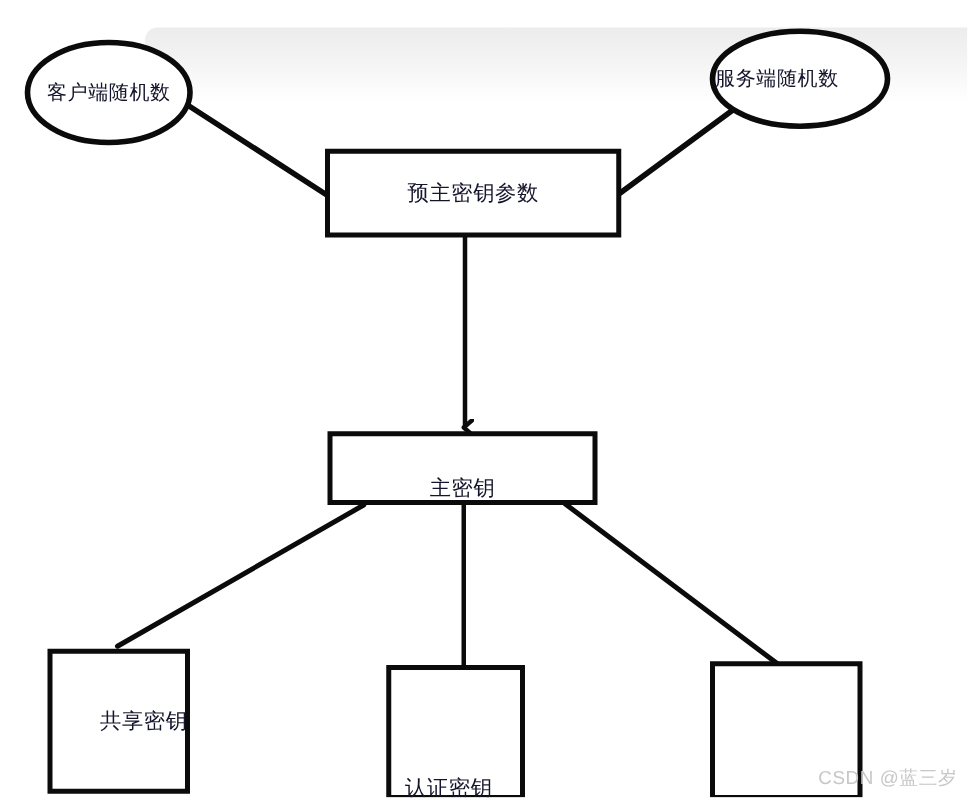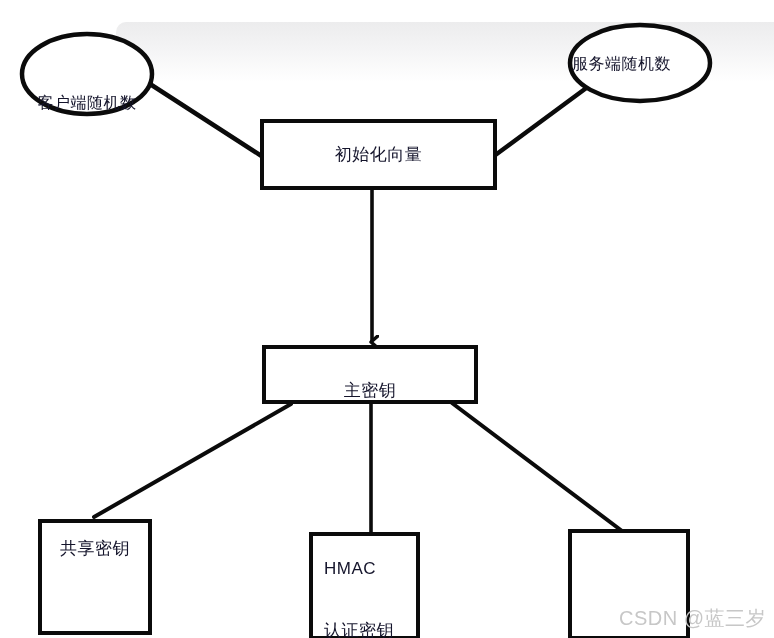--- a/index.html
+++ b/index.html
@@ -50,21 +50,21 @@
     text-align: center;
   }
   .label-left {
     text-align: left;
   }
   .watermark {
     position: absolute;
     right: 8px;
     bottom: 6px;
     color: #c7c7c7;
-    font-size: 20px;
+    font-size: 15px;
     letter-spacing: 0.5px;
     white-space: pre;
   }
 </style>
 </head>
 <body>
 
 <div id="canvas">
 
   <div class="top-panel"></div>
@@ -96,29 +96,28 @@
 
     <rect x="264" y="347" width="212" height="55" fill="#ffffff" stroke="#0b0b0b" stroke-width="4"></rect>
 
     <rect x="40" y="521" width="110" height="112" fill="#ffffff" stroke="#0b0b0b" stroke-width="4"></rect>
 
     <rect x="311" y="534" width="107" height="104" fill="#ffffff" stroke="#0b0b0b" stroke-width="4"></rect>
 
     <rect x="570" y="531" width="118" height="107" fill="#ffffff" stroke="#0b0b0b" stroke-width="4"></rect>
   </svg>
 
-  <div class="node-label ellipse-label label-center" style="left:22px; top:62px; width:130px;margin-top:28px;">客户端随机数</div>
+  <div class="node-label ellipse-label label-center" style="left:22px; top:62px; width:130px;">客户端随机数</div>
 
   <div class="node-label ellipse-label label-center" style="left:552px; top:51px; width:139px;">服务端随机数</div>
 
-  <div class="node-label label-center" style="left:262px; top:142px; width:233px;">初始化向量</div>
+  <div class="node-label label-center" style="left:262px; top:142px; width:233px;">预主密钥参数</div>
 
   <div class="node-label label-center" style="left:264px; top:362px; width:212px;margin-top:16px;">主密钥</div>
 
-  <div class="node-label label-center" style="left:40px; top:536px; width:110px;">共享密钥</div>
+  <div class="node-label label-center" style="left:40px; top:564px; width:110px;text-align:right;">共享密钥</div>
 
-  <div class="node-label label-left" style="left:324px; top:556px; width:100px;">HMAC</div>
   <div class="node-label label-left" style="left:324px; top:618px; width:100px;">认证密钥</div>
 
 
   <div class="watermark">CSDN @蓝三岁</div>
 
 </div>
 
 </body></html>

